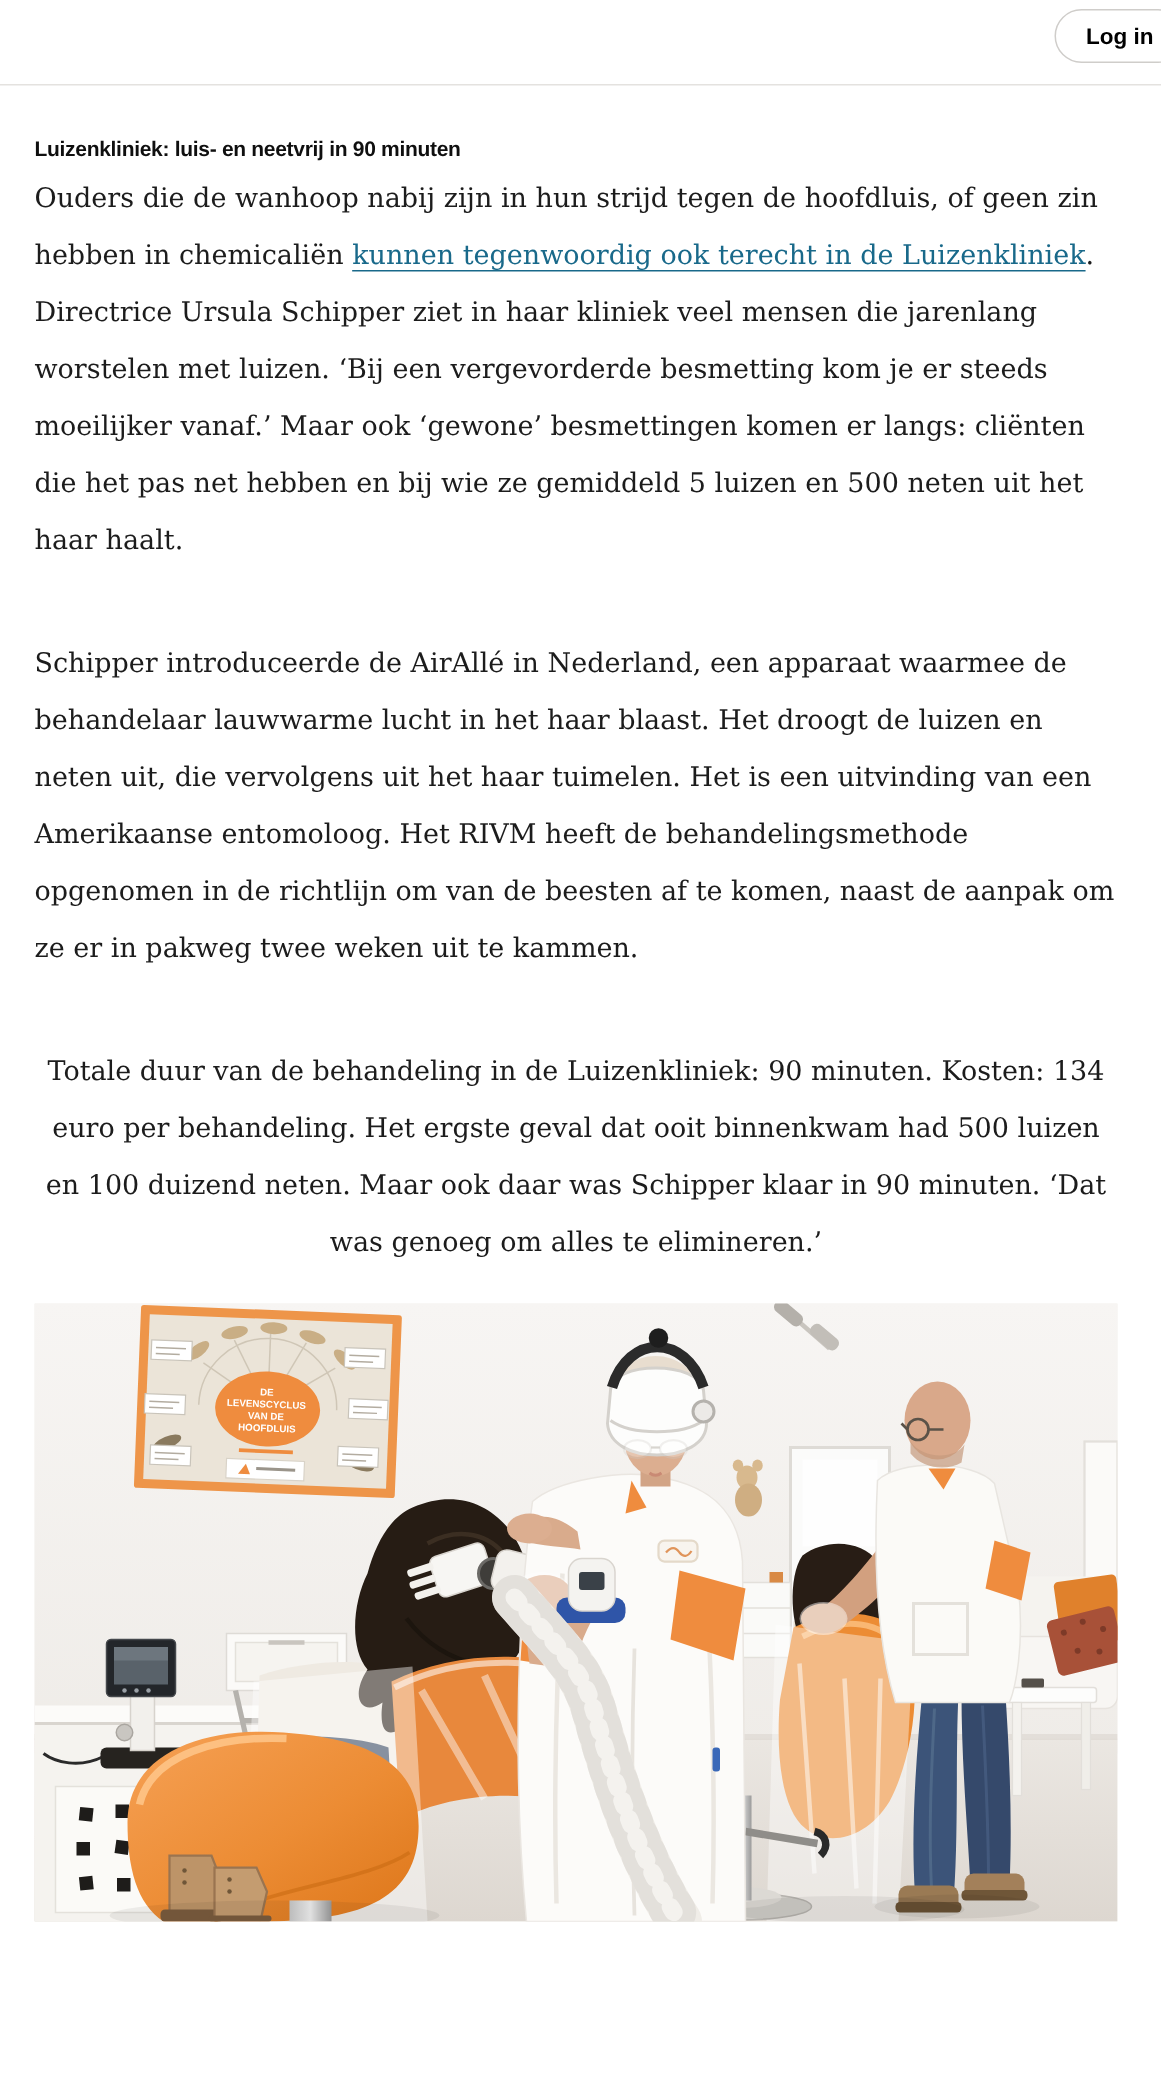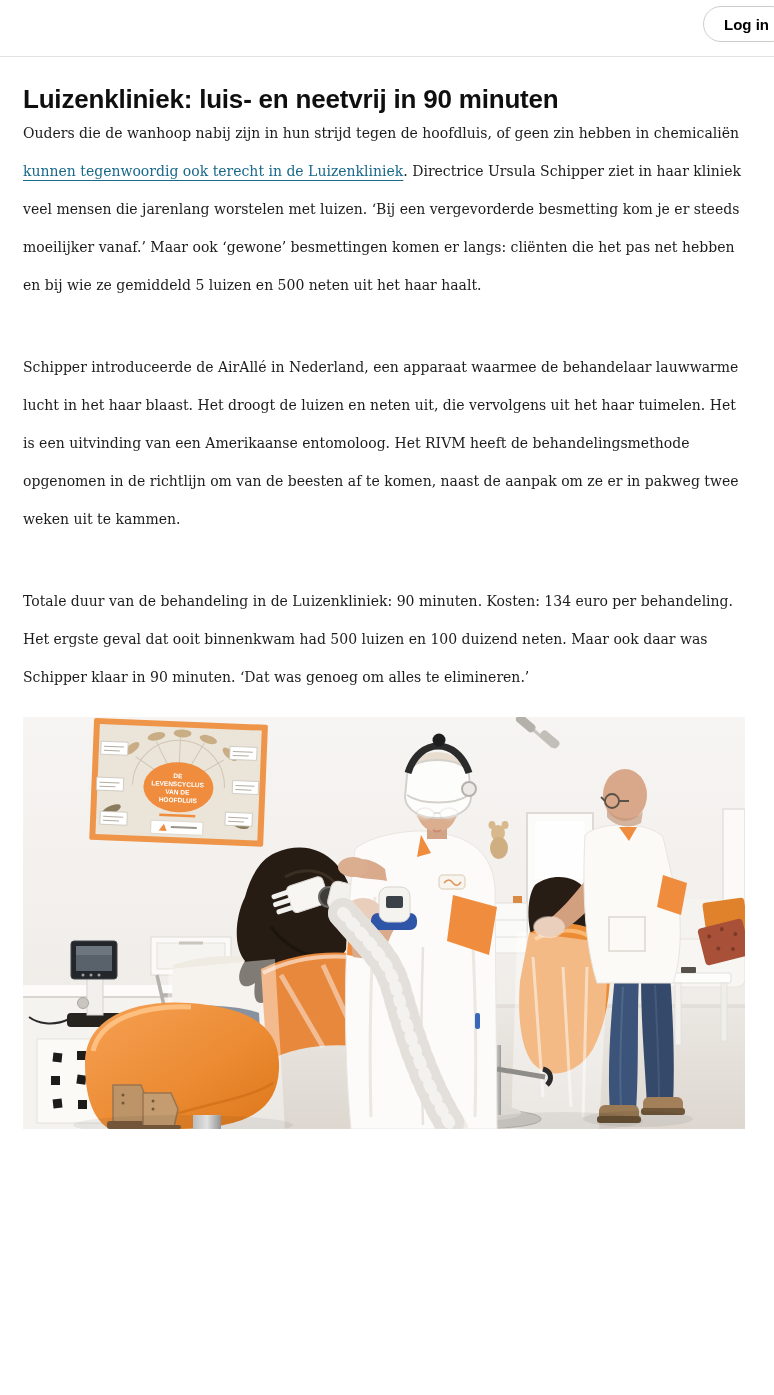--- a/index.html
+++ b/index.html
@@ -19,27 +19,27 @@
   .login-btn{
     position:absolute;right:-16px;top:6px;height:36px;padding:0 20px;
     border:1px solid #cfcdca;border-radius:999px;background:#fff;
     font-family:"Liberation Sans",sans-serif;font-weight:bold;font-size:15px;color:#000;
     display:flex;align-items:center;cursor:pointer;
   }
   
   .article{padding:0 29px 0 23px;}
   .headline{
     margin:29px 0 2px;font-family:"Liberation Sans",sans-serif;
-    font-weight:bold;font-size:26px;line-height:26px;color:#0f0f0f;letter-spacing:-.2px;
+    font-weight:bold;font-size:14px;line-height:26px;color:#0f0f0f;letter-spacing:-.2px;
   }
   .article p{
     margin:0 0 44px;font-family:"DejaVu Serif","Liberation Serif",serif;
-    font-size:14px;line-height:38px;color:#1c1c1c;
-  }
-  .article p:last-of-type{margin-bottom:21px;}
+    font-size:18px;line-height:38px;color:#1c1c1c;
+  }
+  .article p:last-of-type{margin-bottom:21px;text-align:center;}
   .article a{
     color:#19698a;text-decoration:underline;text-decoration-thickness:1px;
     text-underline-offset:4px;cursor:pointer;
   }
   
   .photo{margin:0 0 0 23px;width:722px;height:412px;display:block;background:#f3f1ee;}
   .photo svg{display:block;}
 </style>
 </head>
 <body>

